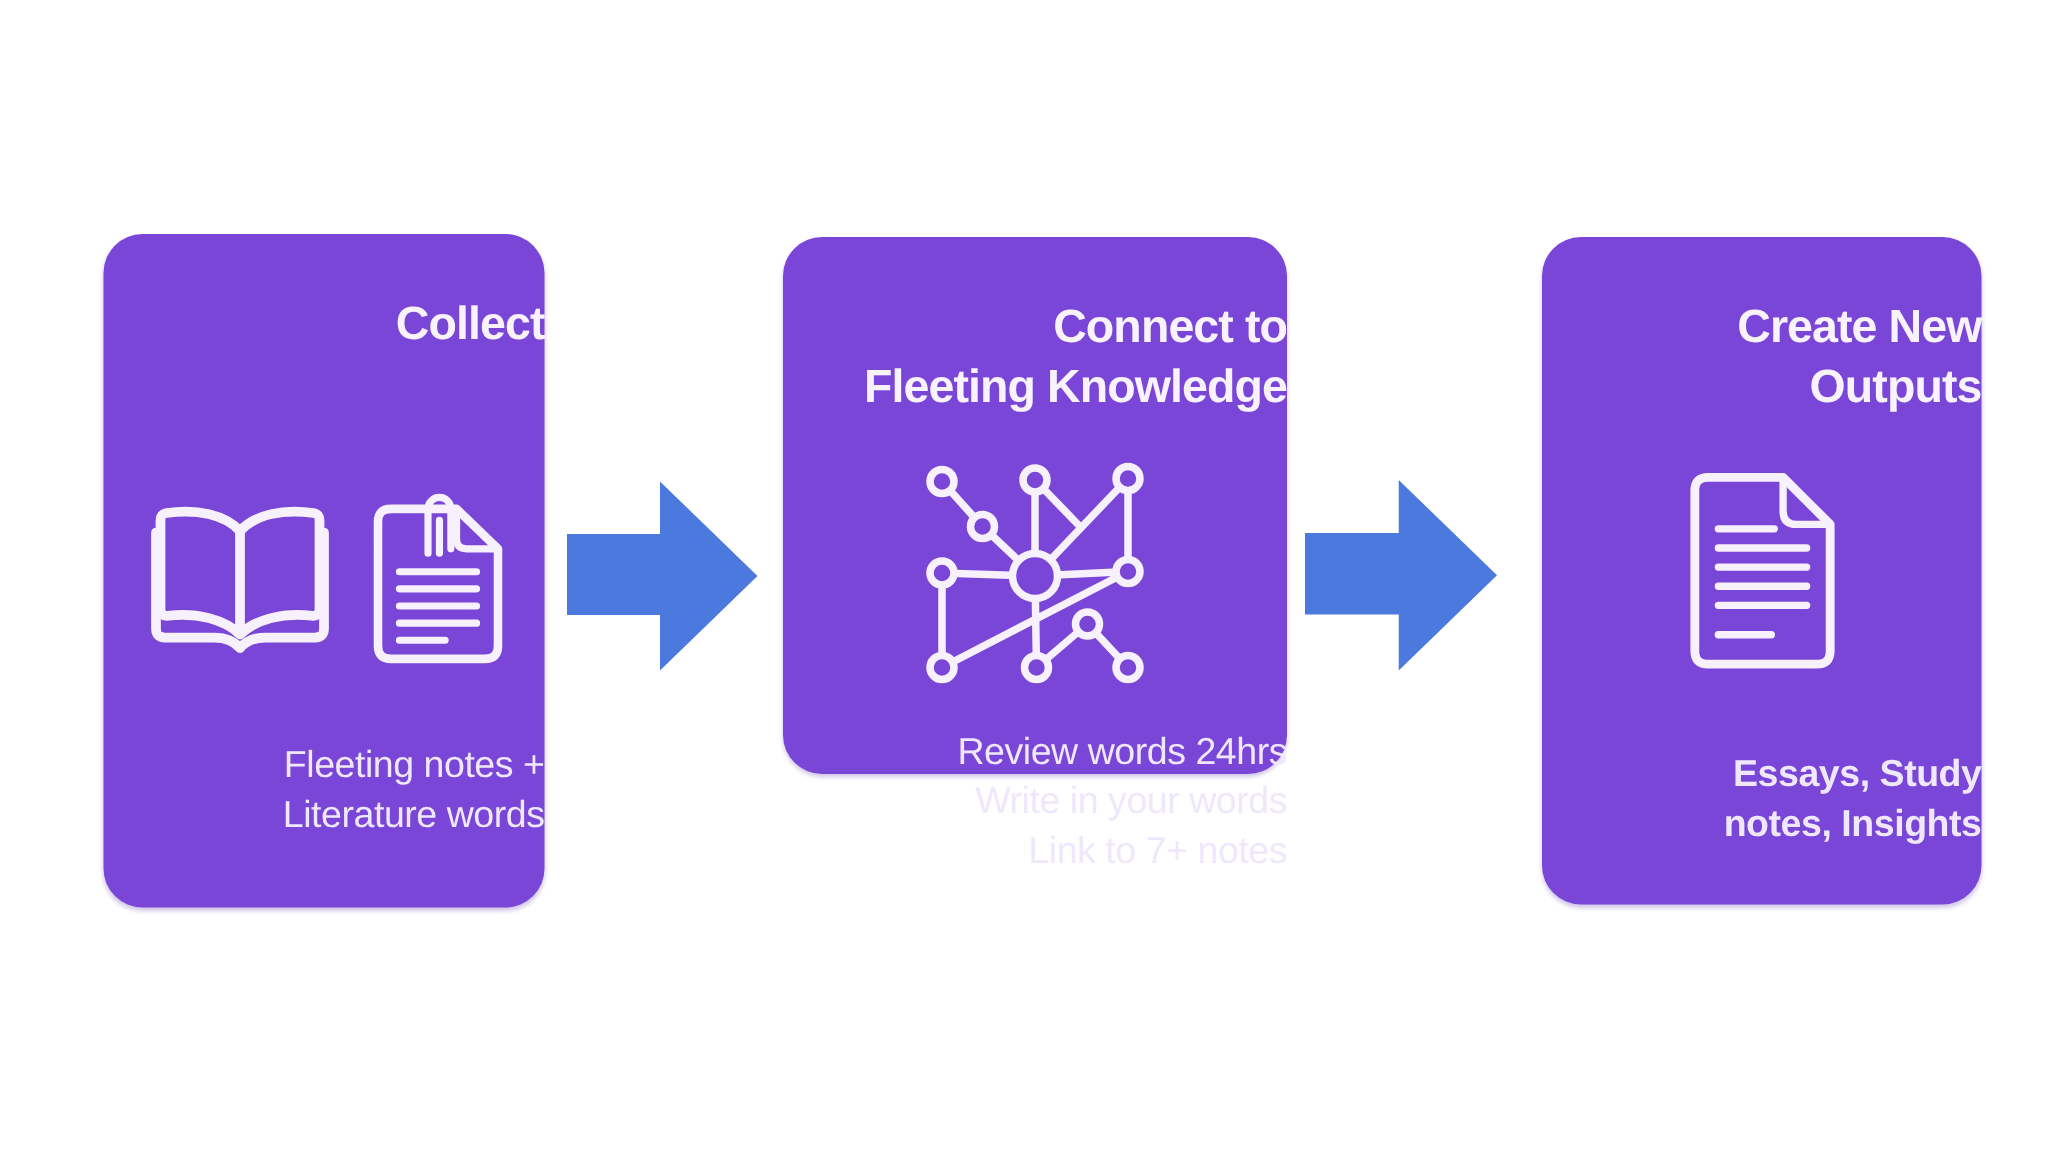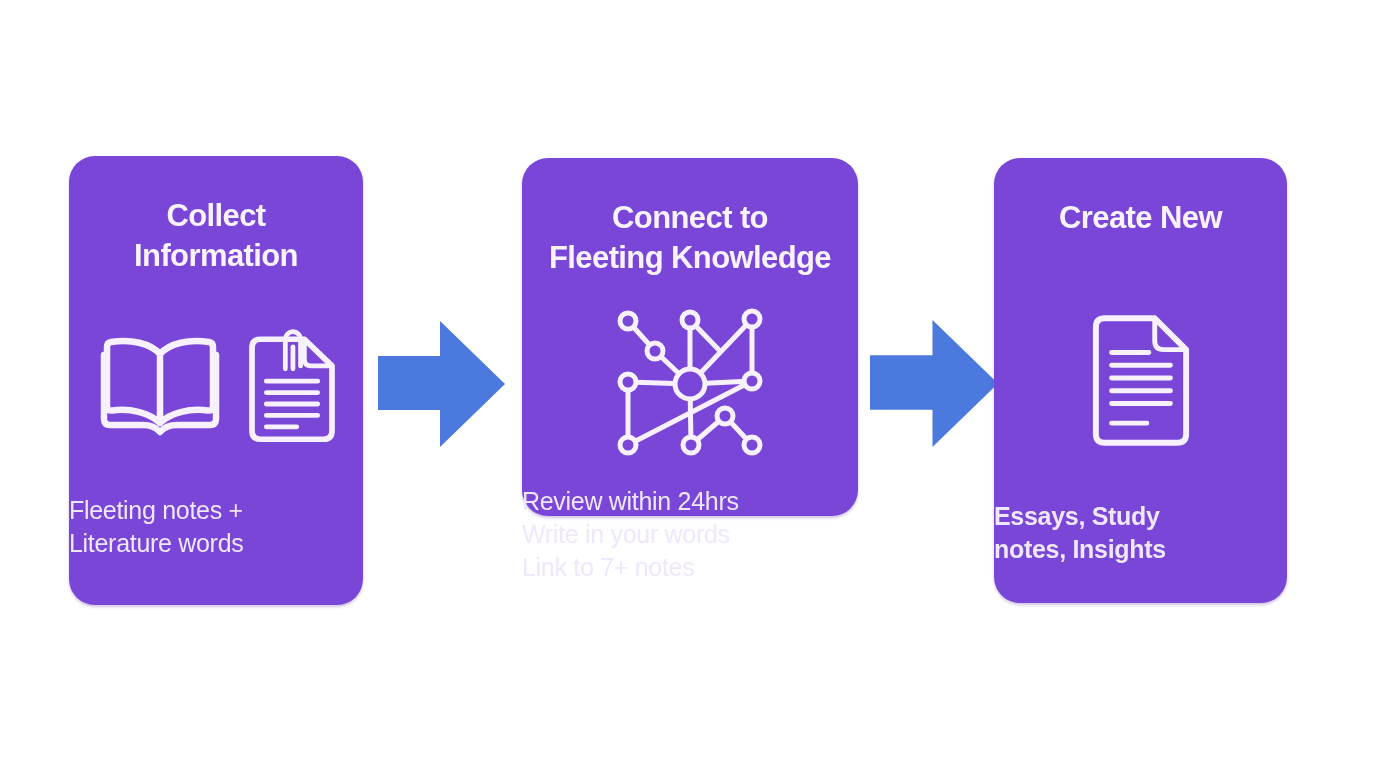--- a/index.html
+++ b/index.html
@@ -20,40 +20,40 @@
   .canvas { position: relative; width: 1376px; height: 768px; }
 
   .card {
     position: absolute;
     background: var(--card);
     border-radius: 26px;
     box-shadow: 0 2px 3px rgba(90, 50, 170, 0.28);
   }
   .card-1 { left: 69px;   top: 156px; width: 294px; height: 449px; }
   .card-2 { left: 522px;  top: 158px; width: 336px; height: 358px; }
-  .card-3 { left: 994px; top: 158px; width: 293px; height: 445px; }
+  .card-3 { left: 1028px; top: 158px; width: 293px; height: 445px; }
 
   .card-title {
     position: absolute; top: 40px; left: 0; right: 0;
-    text-align: center;
+    text-align: right;
     font-size: 31px; font-weight: 700; line-height: 40px;
     letter-spacing: -0.6px;
     color: var(--title_text);
   }
   .card-icons {
     position: absolute; left: 0; right: 0;
     display: flex; justify-content: center; align-items: center; gap: 22px;
   }
   .card-1 .card-icons { top: 168px; }
   .card-2 .card-icons { top: 150px; }
   .card-3 .card-icons { top: 155px; }
 
   .card-body {
     position: absolute; left: 0; right: 0;
-    text-align: left;
+    text-align: right;
     font-size: 25px; font-weight: 400; line-height: 33px;
     letter-spacing: -0.3px;
     color: var(--body_text);
   }
   .card-1 .card-body { top: 338px; }
   .card-2 .card-body { top: 327px; }
   .card-3 .card-body { top: 342px; font-weight: bold; }
 
   .flow-arrow { position: absolute; }
   .flow-arrow-1 { left: 378px; top: 321px; }
@@ -68,21 +68,20 @@
   .node-fill { fill: var(--card); stroke: var(--icon_stroke); }
 </style>
 </head>
 <body>
 
 <div class="canvas">
 
   <div class="card card-1">
     <div class="card-title">
       <div>Collect</div>
-      <div>Information</div>
     </div>
     <div class="card-icons">
       <svg width="130" height="106" viewBox="0 0 130 106">
         <path class="icon-stroke" stroke-width="6.5" d="M9 24 V88 Q9 94 15 94 H48 Q59 94 65 101 Q71 94 82 94 H115 Q121 94 121 88 V24"></path>
         <path class="icon-stroke" stroke-width="6.5" d="M65 23 C55 12 36 8 16 11 C13 11.5 12 13 12 16 V75 C12 78 14 80 17 79.5 C36 77 55 82 65 92 C75 82 94 77 113 79.5 C116 80 118 78 118 75 V16 C118 13 117 11.5 114 11 C94 8 75 12 65 23 V92"></path>
       </svg>
       <svg width="90" height="120" viewBox="0 0 94 126">
         <path class="icon-stroke" stroke-width="6" d="M60 16 H14 Q5 16 5 25 V112 Q5 121 14 121 H80 Q89 121 89 112 V44 Z"></path>
         <path class="icon-stroke" stroke-width="5" d="M60 16 V37 Q60 44 67 44 H89"></path>
         <path class="icon-stroke" stroke-width="5" d="M40 47 V16 A8 8 0 0 1 56 16 V44"></path>
@@ -119,33 +118,34 @@
           <circle cx="137" cy="73" r="8"></circle>
           <circle cx="110" cy="108" r="8"></circle>
           <circle cx="13" cy="137" r="8"></circle>
           <circle cx="76" cy="137" r="8"></circle>
           <circle cx="137" cy="137" r="8"></circle>
           <circle cx="75" cy="76" r="15"></circle>
         </g>
       </svg>
     </div>
     <div class="card-body">
-      <div>Review within 24hrs</div>
+      <div>Review words 24hrs</div>
       <div>Write in your words</div>
       <div>Link to 7+ notes</div>
     </div>
   </div>
 
   <svg class="flow-arrow flow-arrow-2" width="128" height="127" viewBox="0 0 127 126">
     <polygon points="0,35 62,35 62,0 127,63 62,126 62,89 0,89" fill="var(--arrow)"></polygon>
   </svg>
 
   <div class="card card-3">
     <div class="card-title">
       <div>Create New</div>
+      <div>Outputs</div>
     </div>
     <div class="card-icons">
       <svg width="102" height="135" viewBox="0 0 104 137">
         <path class="icon-stroke" stroke-width="6" d="M66 5 H15 Q6 5 6 14 V123 Q6 132 15 132 H89 Q98 132 98 123 V37 Z"></path>
         <path class="icon-stroke" stroke-width="5" d="M66 5 V28 Q66 37 75 37 H98"></path>
         <path class="icon-stroke" stroke-width="5" d="M22 40 H60 M22 53 H82 M22 66 H82 M22 79 H82 M22 92 H82 M22 112 H58"></path>
       </svg>
     </div>
     <div class="card-body">
       <div>Essays, Study</div>

